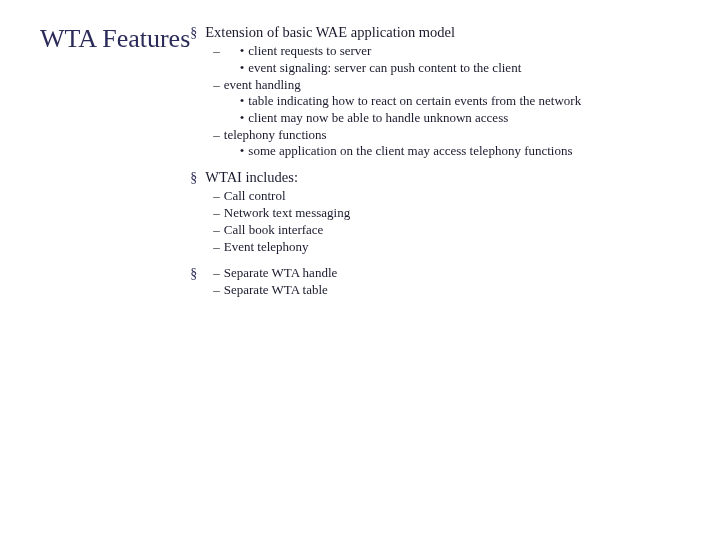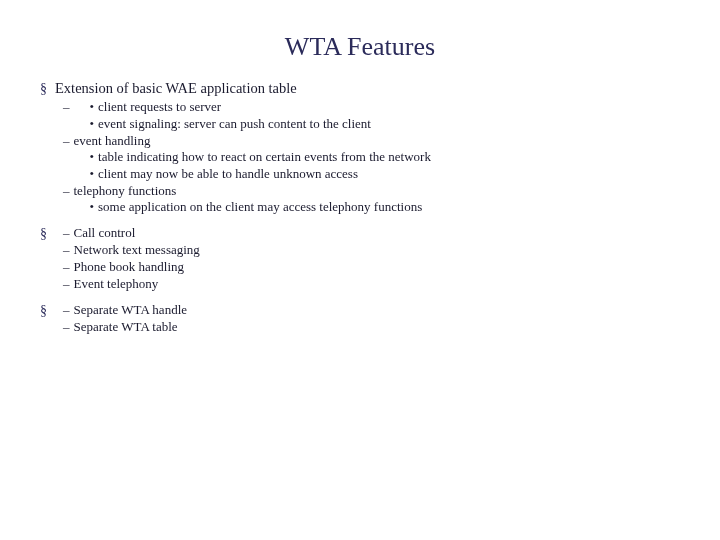--- a/index.html
+++ b/index.html
@@ -14,23 +14,22 @@
       background: #ffffff;
       font-family: Georgia, 'Times New Roman', serif;
       font-size: 13.5px;
       color: #1a1a2e;
       overflow: hidden;
     }
 
     .slide {
       width: 720px;
       height: 540px;
-      padding: 32px 40px 20px 40px;
-      display: flex;
-      flex-direction: column;
+      padding: 24px 40px 20px 40px;
+      display: flex;
     }
 
     .title {
       text-align: center;
       font-size: 26px;
       font-weight: normal;
       color: #2b2b5a;
       margin-bottom: 18px;
       font-family: Georgia, serif;
     }
@@ -111,21 +110,21 @@
 <body>
 
 <div class="slide">
   <div class="title">WTA Features</div>
 
   <div class="content">
 
     <div class="section">
       <span class="bullet-square">§</span>
       <div class="section-content">
-        <span class="section-title">Extension of basic WAE application table</span>
+        <span class="section-title">Extension of basic WAE application model</span>
         <div class="sub-list">
 
           <div class="sub-item">
             <span class="dash">–</span>
             <div>
               <div class="sub-sub-list">
                 <div class="sub-sub-item">
                   <span class="dot">•</span>
                   <span>client requests to server</span>
                 </div>
@@ -158,64 +157,65 @@
             <span class="dash">–</span>
             <div>
               <span>telephony functions</span>
               <div class="sub-sub-list">
                 <div class="sub-sub-item">
                   <span class="dot">•</span>
                   <span>some application on the client may access telephony functions</span>
                 </div>
               </div>
             </div>
+          </div>
+
+        </div>
+      </div>
+    </div>
+
+    <div class="section">
+      <span class="bullet-square">§</span>
+      <div class="section-content">
+        <span class="section-title">WTAI includes:</span>
+        <div class="sub-list">
+
+          <div class="sub-item">
+            <span class="dash">–</span>
+            <span>Call control</span>
+          </div>
+          <div class="sub-item">
+            <span class="dash">–</span>
+            <span>Network text messaging</span>
+          </div>
+          <div class="sub-item">
+            <span class="dash">–</span>
+            <span>Call book interface</span>
+          </div>
+          <div class="sub-item">
+            <span class="dash">–</span>
+            <span>Event telephony</span>
           </div>
 
         </div>
       </div>
     </div>
 
     <div class="section">
       <span class="bullet-square">§</span>
       <div class="section-content">
         <div class="sub-list">
 
           <div class="sub-item">
             <span class="dash">–</span>
-            <span>Call control</span>
-          </div>
-          <div class="sub-item">
-            <span class="dash">–</span>
-            <span>Network text messaging</span>
-          </div>
-          <div class="sub-item">
-            <span class="dash">–</span>
-            <span>Phone book handling</span>
-          </div>
-          <div class="sub-item">
-            <span class="dash">–</span>
-            <span>Event telephony</span>
+            <span>Separate WTA handle</span>
+          </div>
+          <div class="sub-item">
+            <span class="dash">–</span>
+            <span>Separate WTA table</span>
           </div>
 
         </div>
       </div>
     </div>
 
-    <div class="section">
-      <span class="bullet-square">§</span>
-      <div class="section-content">
-        <div class="sub-list">
-
-          <div class="sub-item">
-            <span class="dash">–</span>
-            <span>Separate WTA handle</span>
-          </div>
-          <div class="sub-item">
-            <span class="dash">–</span>
-            <span>Separate WTA table</span>
-          </div>
-
-        </div>
-      </div>
-    </div>
-
   </div>
 </div>
 
 </body></html>

